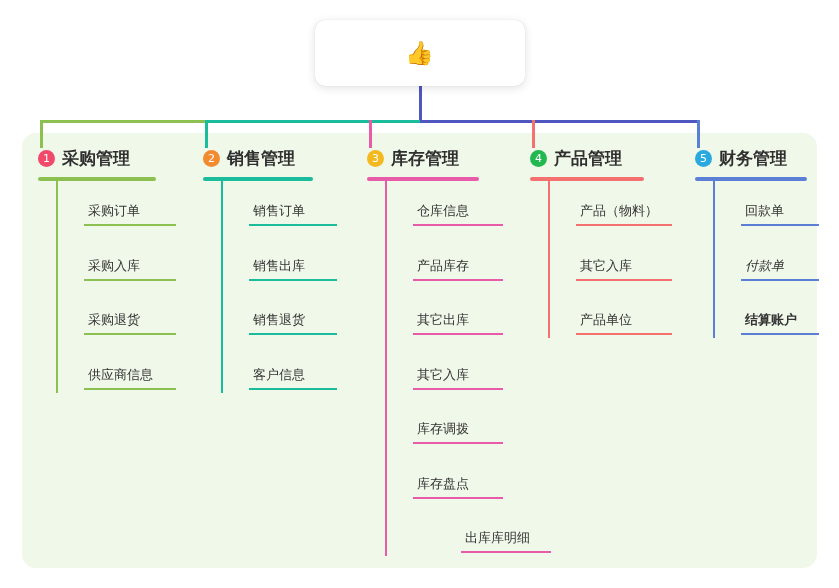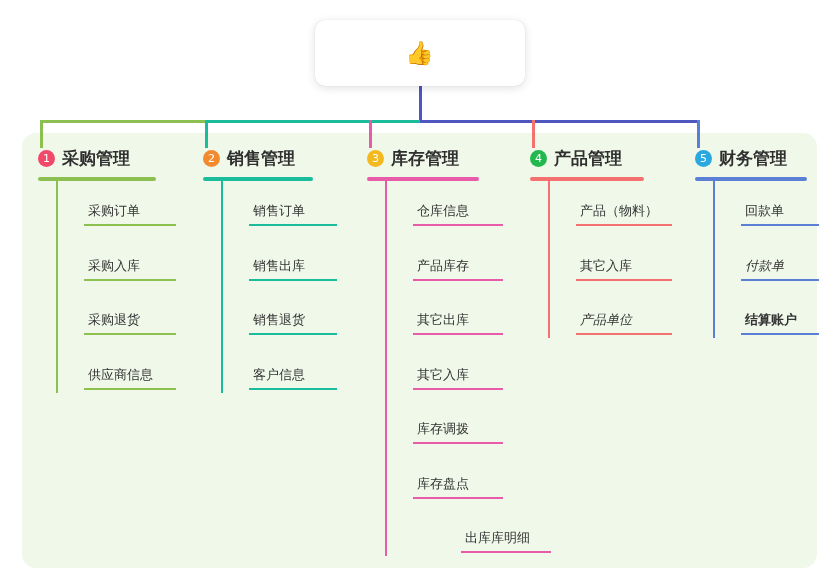--- a/index.html
+++ b/index.html
@@ -197,21 +197,21 @@
         <div class="col-underline" style="width: 114px; background: rgb(244, 113, 111);"></div>
         <div class="spine" style="height: 157px; background: rgb(244, 113, 111);"></div>
         <div class="leaf" style="top: 46px; width: 96px;">
           <span class="leaf-label">产品（物料）</span>
           <div class="leaf-underline" style="width: 96px; background: rgb(244, 113, 111);"></div>
         </div>
         <div class="leaf" style="top: 100.5px; width: 96px;">
           <span class="leaf-label">其它入库</span>
           <div class="leaf-underline" style="width: 96px; background: rgb(244, 113, 111);"></div>
         </div>
-        <div class="leaf" style="top: 155px; width: 96px; font-style: italic;">
+        <div class="leaf" style="top: 155px; width: 96px;">
           <span class="leaf-label">产品单位</span>
           <div class="leaf-underline" style="width: 96px; background: rgb(244, 113, 111);"></div>
         </div>
       </div>
       <div class="line" style="position: absolute; left: 697px; top: 120px; width: 3px; height: 28px; background: rgb(91, 127, 212);"></div>
       <div class="col" style="left: 695px;">
         <div class="col-head">
           <span class="badge" style="background: rgb(41, 169, 224);">5</span>
           <span class="col-title">财务管理</span>
         </div>

